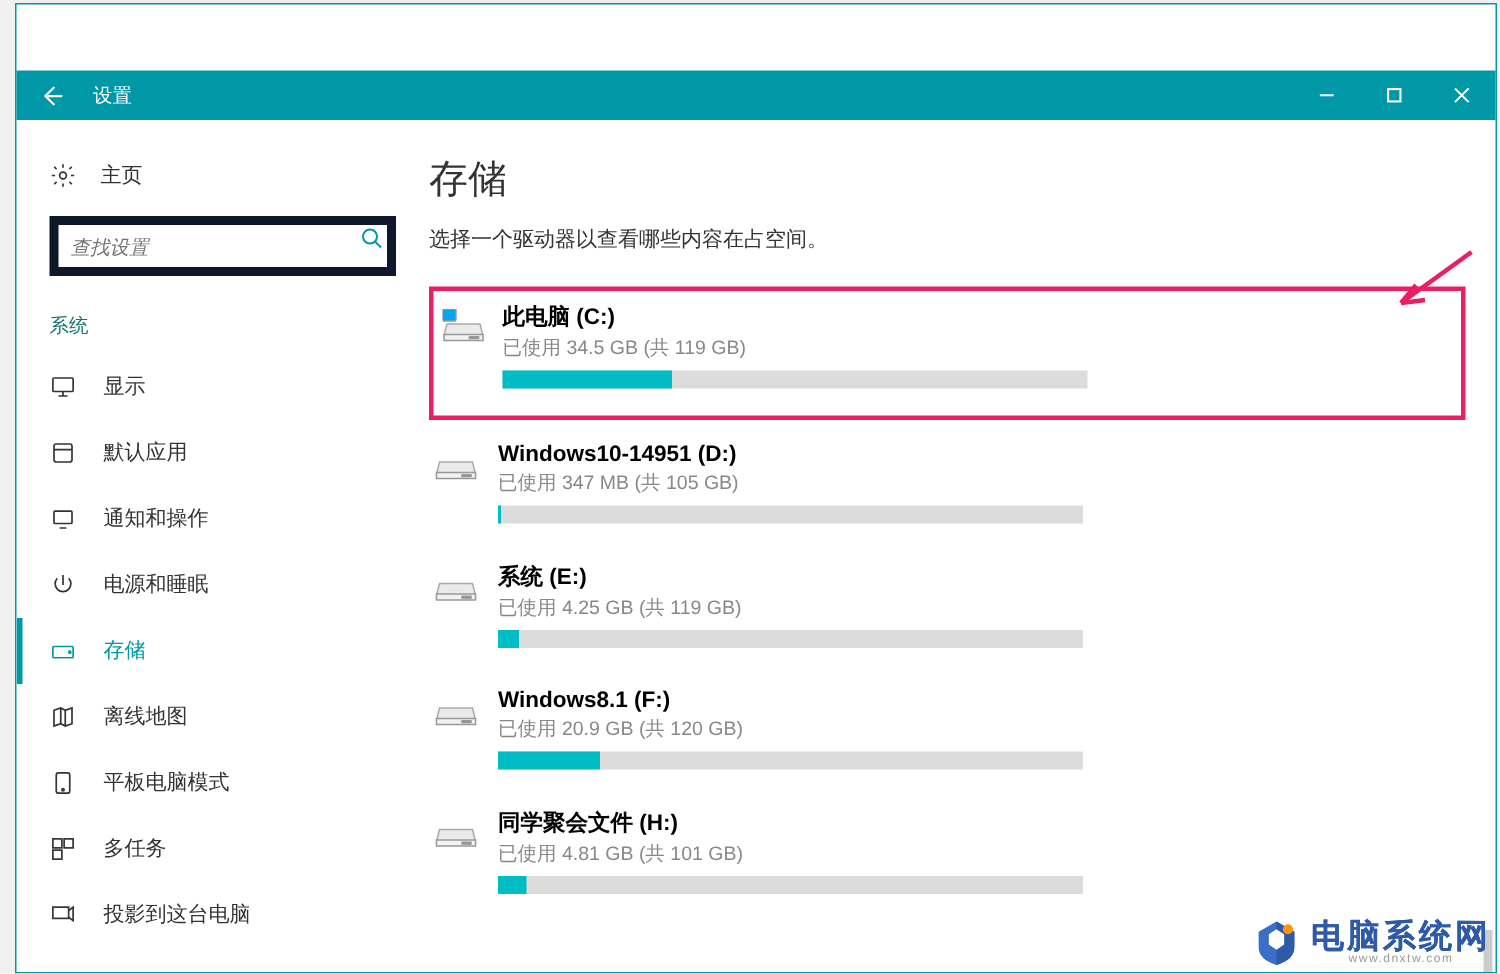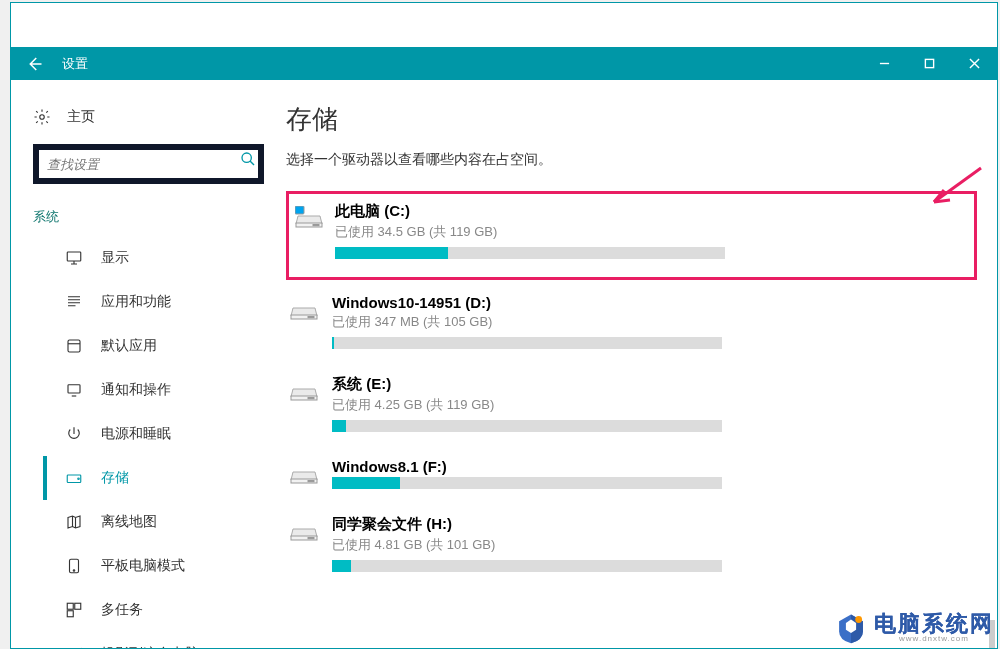--- a/index.html
+++ b/index.html
@@ -15,21 +15,21 @@
   .body { flex: 1; display: flex; overflow: hidden; }
   .sidebar { width: 275px; padding: 20px 0 0 0; overflow-y: auto; }
   .home-row { display: flex; align-items: center; padding: 8px 22px 10px 22px; cursor: pointer; }
   .gear-icon { width: 18px; height: 18px; margin-right: 16px; }
   .gear-icon svg { width: 18px; height: 18px; stroke: #333; stroke-width: 1.5; fill: none; }
   .home-label { font-size: 14px; color: #333; }
   .search-wrap { margin: 8px 22px 18px 22px; position: relative; }
   .search-input { width: 100%; height: 40px; border: 6px solid #0f172a; padding: 0 34px 0 8px; font-size: 13px; color: #666; outline: none; font-style: italic; }
   .search-icon { position: absolute; right: 8px; top: 7px; width: 16px; height: 16px; stroke: #0097a7; stroke-width: 2; fill: none; }
   .side-heading { font-size: 13px; color: #0f766e; padding: 6px 22px 10px 22px; }
-  .side-item { display: flex; align-items: center; height: 44px; padding: 0 22px; cursor: pointer; color: #333; font-size: 14px; margin-left: 32px; }
+  .side-item { display: flex; align-items: center; height: 44px; padding: 0 22px; cursor: pointer; color: #333; font-size: 14px; }
   .side-item.active { border-left: 4px solid #0097a7; padding-left: 18px; color: #0097a7; background: #fff; }
   .side-icon { width: 18px; height: 18px; margin-right: 18px; flex-shrink: 0; display: flex; align-items: center; justify-content: center; }
   .side-icon svg { width: 18px; height: 18px; stroke: currentColor; stroke-width: 1.5; fill: none; }
   .main { flex: 1; padding: 22px 20px 0 0; overflow-y: auto; position: relative; }
   .page-title { font-size: 26px; font-weight: 300; color: #333; margin-bottom: 14px; }
   .page-sub { font-size: 14px; color: #333; margin-bottom: 22px; }
   .drive { position: relative; padding: 6px 0 14px 46px; margin-bottom: 6px; cursor: pointer; }
   .drive.highlight { border: 3px solid #e91e63; padding: 8px 6px 18px 46px; margin-bottom: 8px; }
   .drive-icon { position: absolute; left: 4px; top: 10px; width: 28px; height: 22px; }
   .drive.highlight .drive-icon { left: 6px; top: 12px; }
@@ -108,28 +108,20 @@
               <svg viewBox="0 0 24 24">
                 <rect x="3" y="4" width="18" height="12" rx="1"></rect>
                 <path d="M8 20h8M12 16v4"></path>
               </svg>
             </span>
             <span>显示</span>
           </div>
           <div class="side-item">
             <span class="side-icon">
               <svg viewBox="0 0 24 24">
-                <path d="M4 5h16M4 9h16M4 13h16M4 17h10"></path>
-              </svg>
-            </span>
-            <span>应用和功能</span>
-          </div>
-          <div class="side-item">
-            <span class="side-icon">
-              <svg viewBox="0 0 24 24">
                 <rect x="4" y="4" width="16" height="16" rx="2"></rect>
                 <path d="M4 9h16"></path>
               </svg>
             </span>
             <span>默认应用</span>
           </div>
           <div class="side-item">
             <span class="side-icon">
               <svg viewBox="0 0 24 24">
                 <rect x="4" y="5" width="16" height="11" rx="1"></rect>
@@ -243,20 +235,21 @@
               <div class="bar-fill" style="width:3.6%"></div>
             </div>
           </div>
           <div class="drive">
             <div class="drive-icon"><svg class="disk-svg" viewBox="0 0 28 22">
                 <path d="M3 10 L25 10 L27 18 L1 18 Z" fill="#eaeaea" stroke="#aaa"></path>
                 <rect x="1" y="17" width="26" height="4" fill="#d8d8d8" stroke="#aaa"></rect>
                 <rect class="slot" x="18" y="18.5" width="6" height="1.2"></rect>
               </svg></div>
             <div class="drive-name">Windows8.1 (F:)</div>
+            <div class="drive-usage">已使用 20.9 GB (共 120 GB)</div>
             <div class="bar">
               <div class="bar-fill" style="width:17.4%"></div>
             </div>
           </div>
           <div class="drive">
             <div class="drive-icon"><svg class="disk-svg" viewBox="0 0 28 22">
                 <path d="M3 10 L25 10 L27 18 L1 18 Z" fill="#eaeaea" stroke="#aaa"></path>
                 <rect x="1" y="17" width="26" height="4" fill="#d8d8d8" stroke="#aaa"></rect>
                 <rect class="slot" x="18" y="18.5" width="6" height="1.2"></rect>
               </svg></div>

